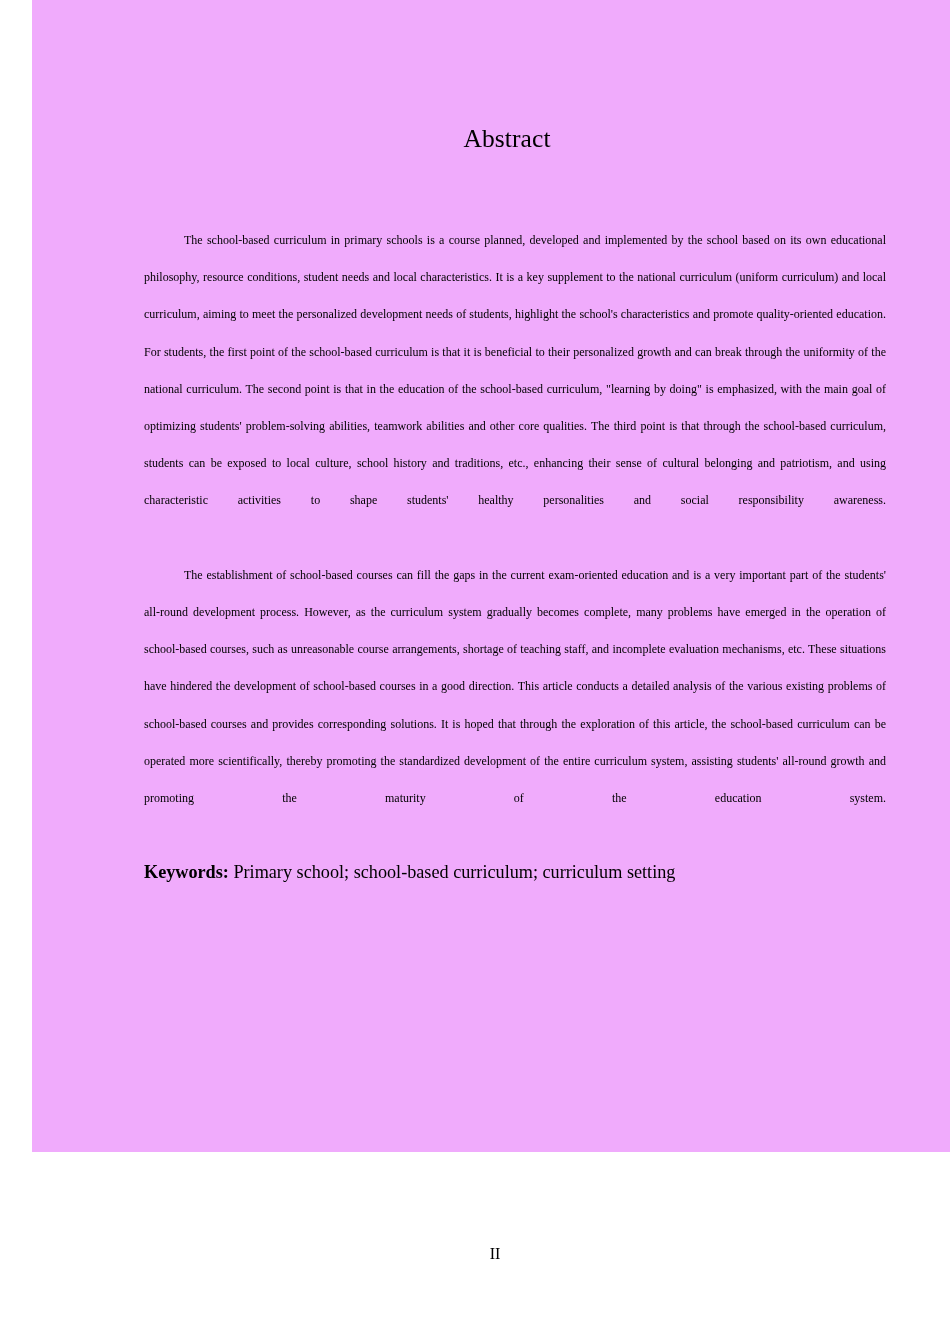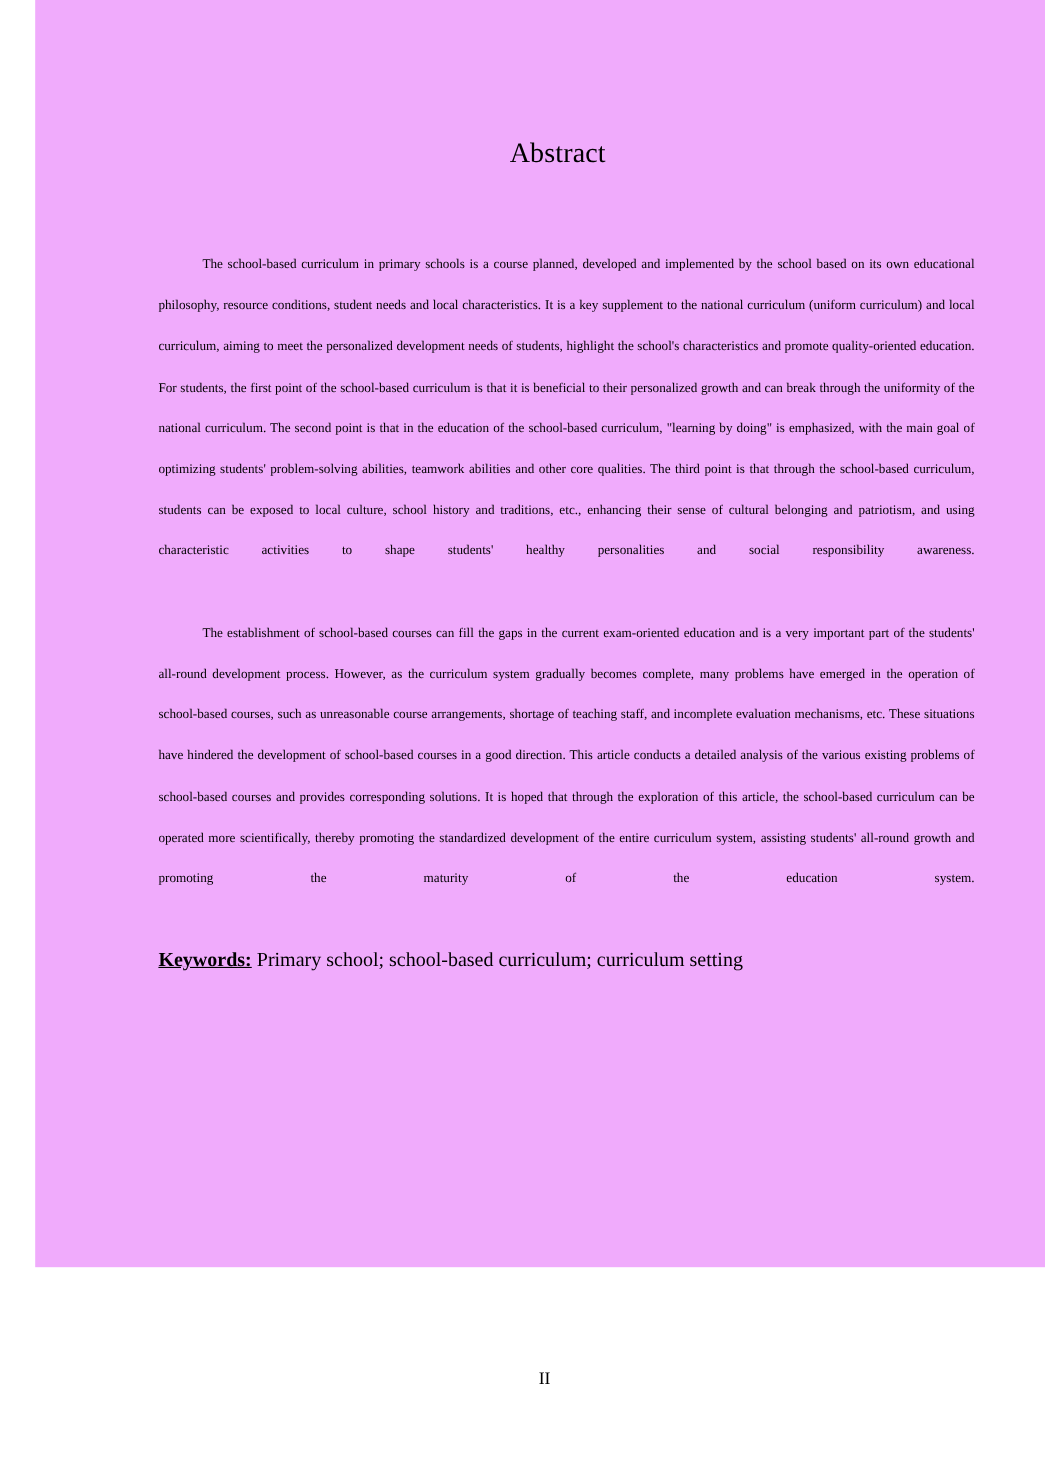--- a/index.html
+++ b/index.html
@@ -70,21 +70,20 @@
   .keywords-line {
     margin: 0;
     font-size: 18.2px;
     line-height: 37.2px;
     text-align: left;
     text-indent: 0;
   }
 
   .kw-label {
     font-weight: bold;
-    text-decoration: underline;
   }
 
   
   .page-footer {
     position: absolute;
     top: 1244px;
     left: 0;
     width: 950px;
     text-align: center;
     font-size: 16px;

